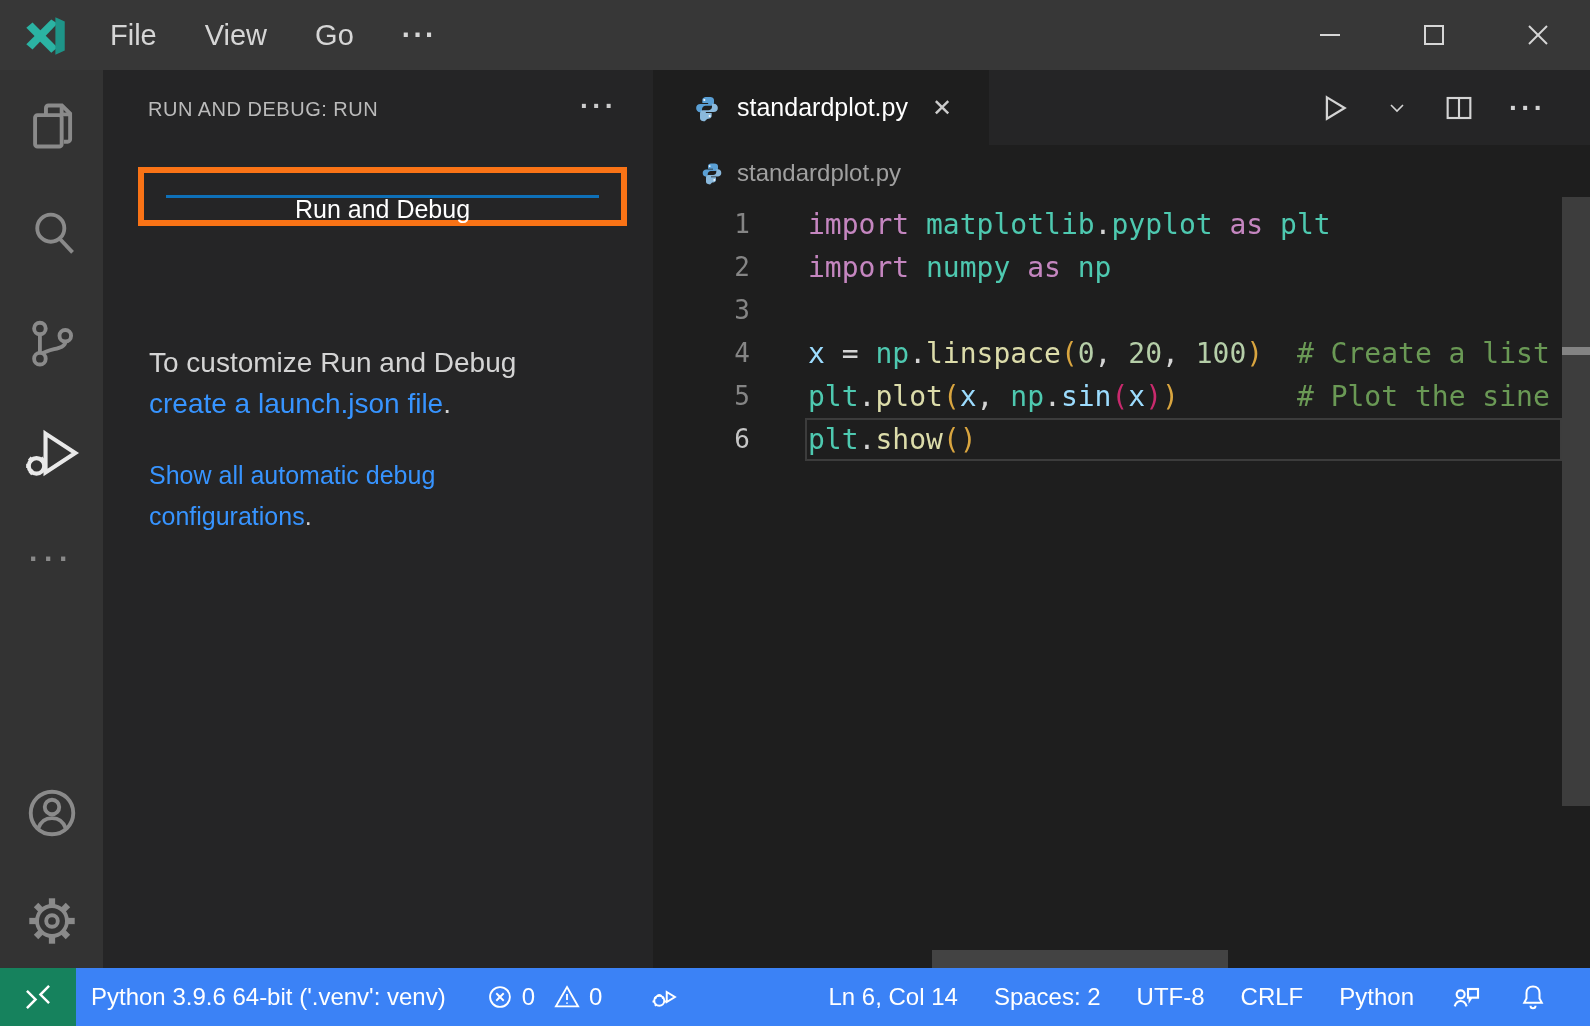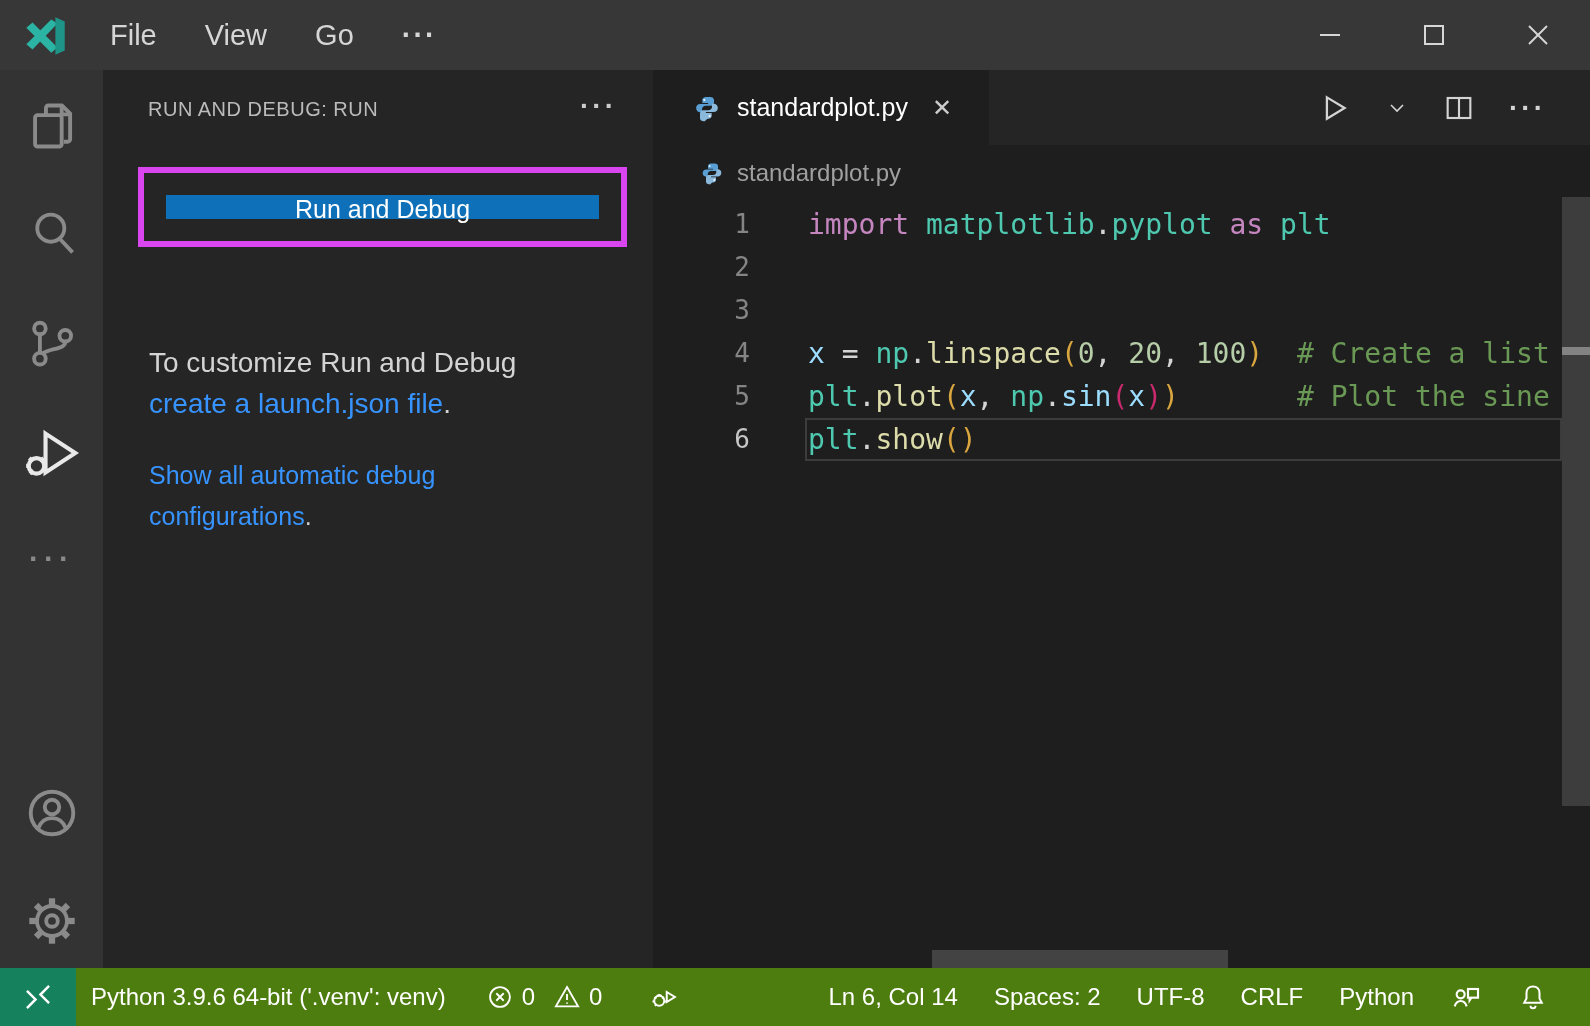--- a/index.html
+++ b/index.html
@@ -23,22 +23,22 @@
   .activitybar { position:relative; width:103px; background:#333333; flex:none; }
   .ab-item { position:absolute; left:0; width:103px; height:62px; display:flex; align-items:center; justify-content:center; }
   .ab-item svg { stroke:#8a8a8a; fill:none; stroke-width:1.6; }
   .ab-item.active svg { stroke:#e9e9e9; }
   .ab-dots { color:#8a8a8a; font-size:30px; letter-spacing:5px; font-weight:bold; }
 
   
   .sidebar { position:relative; width:550px; background:#252526; flex:none; color:#cfcfcf; }
   .sb-header { position:absolute; left:45px; top:28px; font-size:20px; letter-spacing:.5px; color:#bbbbbb; white-space:nowrap; }
   .sb-more { position:absolute; right:36px; top:20px; font-size:28px; letter-spacing:3px; color:#cccccc; font-weight:bold; }
-  .annotation-box { position:absolute; left:35px; top:97px; width:489px; height:80px;
-                    border:6px solid #d946ef; padding:22px; }
+  .annotation-box { position:absolute; left:35px; top:97px; width:489px; height:59px;
+                    border:6px solid #f97316; padding:22px; }
   .run-btn { width:100%; height:100%; background:#0e70b8; color:#ffffff; border:none;
              font-size:25px; font-family:"Liberation Sans", sans-serif; cursor:pointer; }
   .sb-hint { position:absolute; left:46px; top:272px; font-size:28px; line-height:41px; color:#d4d4d4; }
   .sb-hint2 { position:absolute; left:46px; top:385px; font-size:25px; line-height:41px; }
   .link { color:#3794ff; cursor:pointer; text-decoration:none;margin-top:48px; }
 
   
   .editor-area { position:relative; flex:1; background:#1e1e1e; display:flex; flex-direction:column; }
   .tabbar { height:75px; background:#252526; display:flex; flex:none; }
   .tab { width:336px; background:#1e1e1e; display:flex; align-items:center; padding-left:40px; }
@@ -58,21 +58,21 @@
   .gutter.active { color:#c6c6c6; }
   .line-content { flex:1; white-space:pre; position:relative; }
   .line-content.current::after { content:''; position:absolute; top:0; bottom:0; left:-3px; right:28px;
                                  border:2px solid #3c3c3c; pointer-events:none; }
 
   .vscroll { position:absolute; top:127px; right:0; width:28px; height:609px; background:rgba(121,121,121,0.35); }
   .vscroll-marker { position:absolute; top:150px; left:0; width:100%; height:8px; background:rgba(190,190,190,0.55); }
   .hscroll { position:absolute; left:279px; bottom:0; width:296px; height:18px; background:#434343; }
 
   
-  .statusbar { height:58px; background:#4d7c0f; display:flex; align-items:center; color:#ffffff; font-size:24px; }
+  .statusbar { height:58px; background:#3b82f6; display:flex; align-items:center; color:#ffffff; font-size:24px; }
   .remote { width:76px; height:58px; background:#16825d; display:flex; align-items:center; justify-content:center; flex:none; }
   .sb-item { display:flex; align-items:center; white-space:nowrap; cursor:pointer; }
   .statusbar svg { stroke:#ffffff; fill:none; stroke-width:1.6; }
   .problems { margin-left:40px; display:flex; align-items:center; }
   .problems .cnt { margin:0 0 0 8px; }
   .problems .warn { margin-left:18px; }
   .dbg { margin-left:46px; }
   .sb-right { margin-left:auto; display:flex; align-items:center; gap:36px; padding-right:42px; }
 </style>
 </head>
@@ -234,20 +234,21 @@
     </div>
 
     <div class="code">
       <div>
           <div class="code-line">
             <div class="gutter">1</div>
             <div class="line-content"><span style="color: rgb(197, 134, 192);">import</span><span style="color: rgb(212, 212, 212);"> </span><span style="color: rgb(78, 201, 176);">matplotlib</span><span style="color: rgb(212, 212, 212);">.</span><span style="color: rgb(78, 201, 176);">pyplot</span><span style="color: rgb(212, 212, 212);"> </span><span style="color: rgb(197, 134, 192);">as</span><span style="color: rgb(212, 212, 212);"> </span><span style="color: rgb(78, 201, 176);">plt</span></div>
           </div>
           <div class="code-line">
             <div class="gutter">2</div>
+            <div class="line-content"><span style="color: rgb(197, 134, 192);">import</span><span style="color: rgb(212, 212, 212);"> </span><span style="color: rgb(78, 201, 176);">numpy</span><span style="color: rgb(212, 212, 212);"> </span><span style="color: rgb(197, 134, 192);">as</span><span style="color: rgb(212, 212, 212);"> </span><span style="color: rgb(78, 201, 176);">np</span></div>
           </div>
           <div class="code-line">
             <div class="gutter">3</div>
             <div class="line-content"></div>
           </div>
           <div class="code-line">
             <div class="gutter">4</div>
             <div class="line-content"><span style="color: rgb(156, 220, 254);">x</span><span style="color: rgb(212, 212, 212);"> = </span><span style="color: rgb(78, 201, 176);">np</span><span style="color: rgb(212, 212, 212);">.</span><span style="color: rgb(220, 220, 170);">linspace</span><span style="color: rgb(217, 165, 63);">(</span><span style="color: rgb(181, 206, 168);">0</span><span style="color: rgb(212, 212, 212);">, </span><span style="color: rgb(181, 206, 168);">20</span><span style="color: rgb(212, 212, 212);">, </span><span style="color: rgb(181, 206, 168);">100</span><span style="color: rgb(217, 165, 63);">)</span><span style="color: rgb(212, 212, 212);">  </span><span style="color: rgb(106, 153, 85);"># Create a list</span></div>
           </div>
           <div class="code-line">

